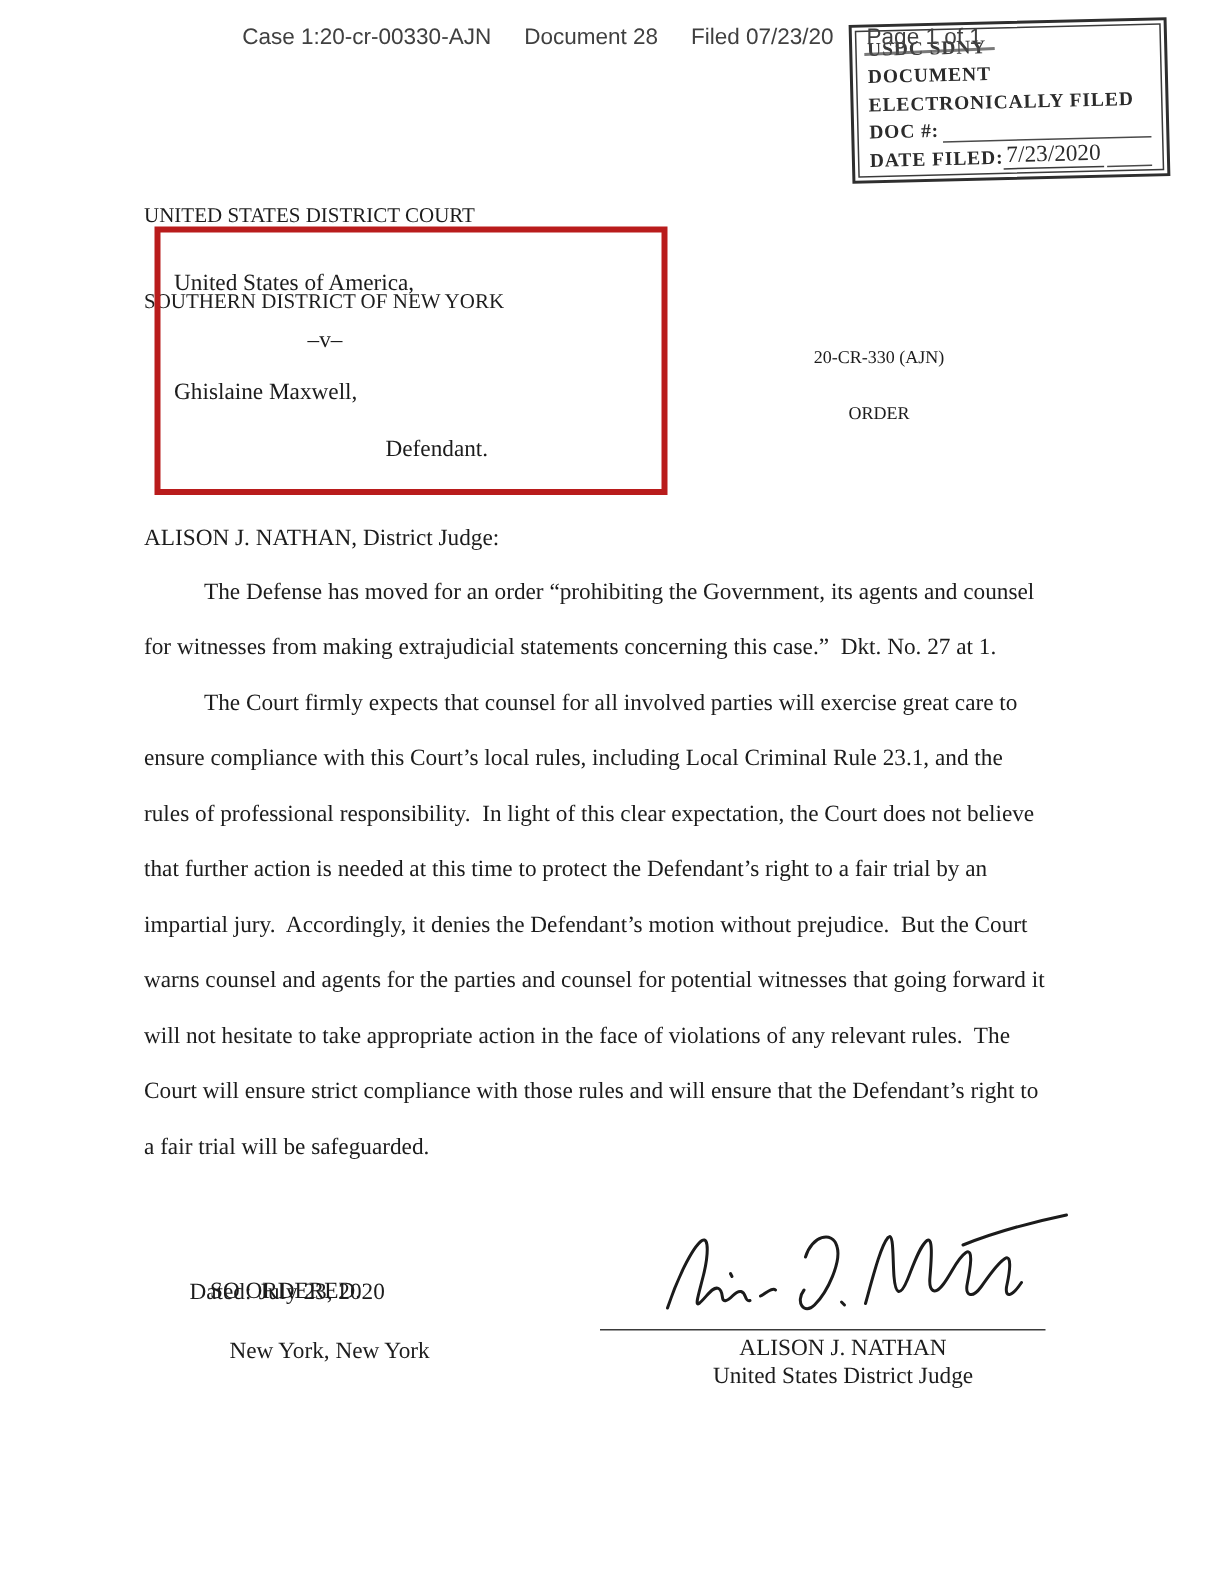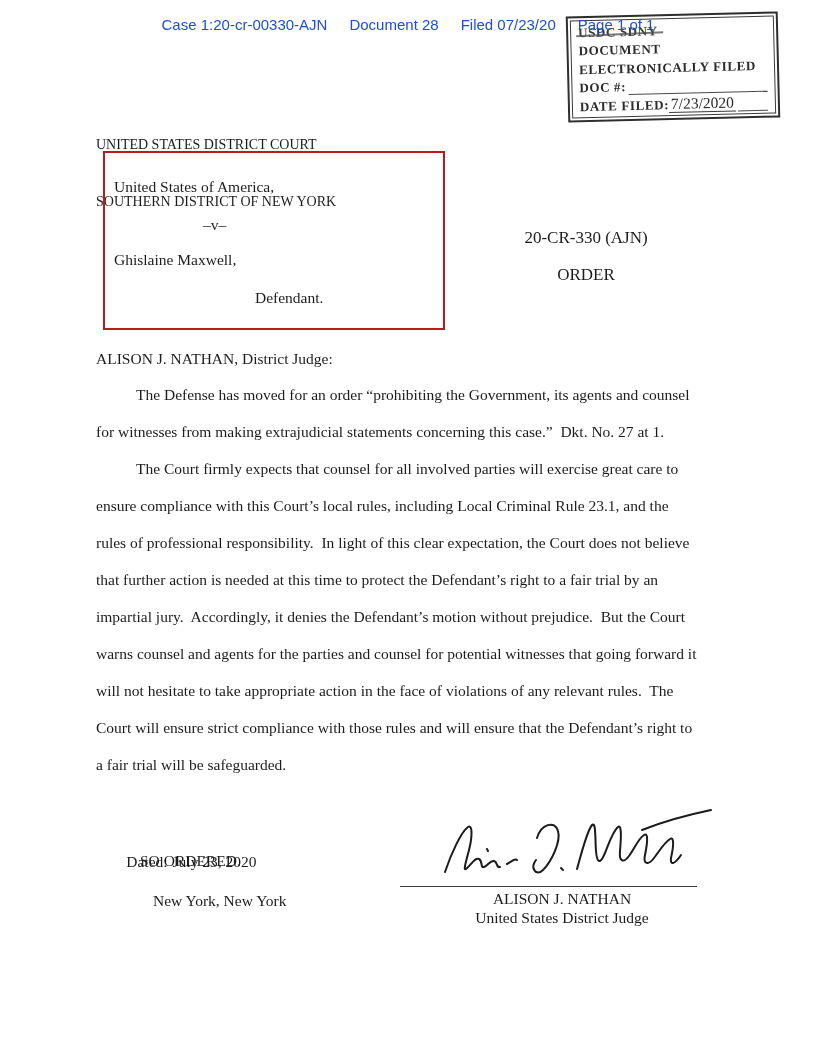--- a/index.html
+++ b/index.html
@@ -10,21 +10,21 @@
     background:#ffffff;
     font-family:"Liberation Serif", serif;
     color:#1c1c1c;
     overflow:hidden;
   }
   
   .case-header{
     position:absolute;top:16px;left:0;width:100%;
     display:flex;justify-content:center;gap:22px;
     font-family:"Liberation Sans", sans-serif;
-    font-size:15px;color:#1d4ed8;
+    font-size:15px;color:#404040;
     z-index:6;white-space:pre;
   }
   
   .stamp{
     position:absolute;left:567px;top:14px;width:212px;height:106px;
     border:2.5px solid #2e2e2e;
     transform:rotate(-1.4deg);
     z-index:2;background:rgba(255,255,255,0.2);
     box-sizing:border-box;
   }
@@ -47,30 +47,30 @@
     background:rgba(60,60,60,.75);transform:rotate(-1.2deg);
   }
   
   .court-heading{
     position:absolute;left:96px;top:97px;
     font-size:14px;line-height:19px;white-space:pre;
   }
   
   .caption-box{
     position:absolute;left:103px;top:151px;width:342px;height:179px;
-    border:2px solid #b91c1c;box-sizing:border-box;font-size:15.5px;
+    border:4px solid #b91c1c;box-sizing:border-box;font-size:15.5px;
   }
   .caption-box .plaintiff{position:absolute;left:9px;top:25px;white-space:pre;}
   .caption-box .versus{position:absolute;left:98px;top:63px;white-space:pre;}
   .caption-box .defendant{position:absolute;left:9px;top:98px;white-space:pre;}
   .caption-box .defendant-label{position:absolute;left:150px;top:136px;white-space:pre;}
   
   .case-meta{
     position:absolute;left:466px;top:229px;width:240px;
-    text-align:center;font-size:17px;line-height:18px;
+    text-align:center;font-size:12px;line-height:18px;
   }
   .case-meta .doc-title{margin-top:19px;}
   
   .judge-line{position:absolute;left:96px;top:350px;font-size:15.5px;white-space:pre;}
   
   .body-text{position:absolute;left:96px;top:376px;width:628px;font-size:15.5px;}
   .body-text .line{line-height:37px;height:37px;white-space:pre;}
   .body-text .indent{padding-left:40px;}
   
   .so-ordered{position:absolute;left:140px;top:836px;font-size:15.5px;white-space:pre;margin-top:16px;}

